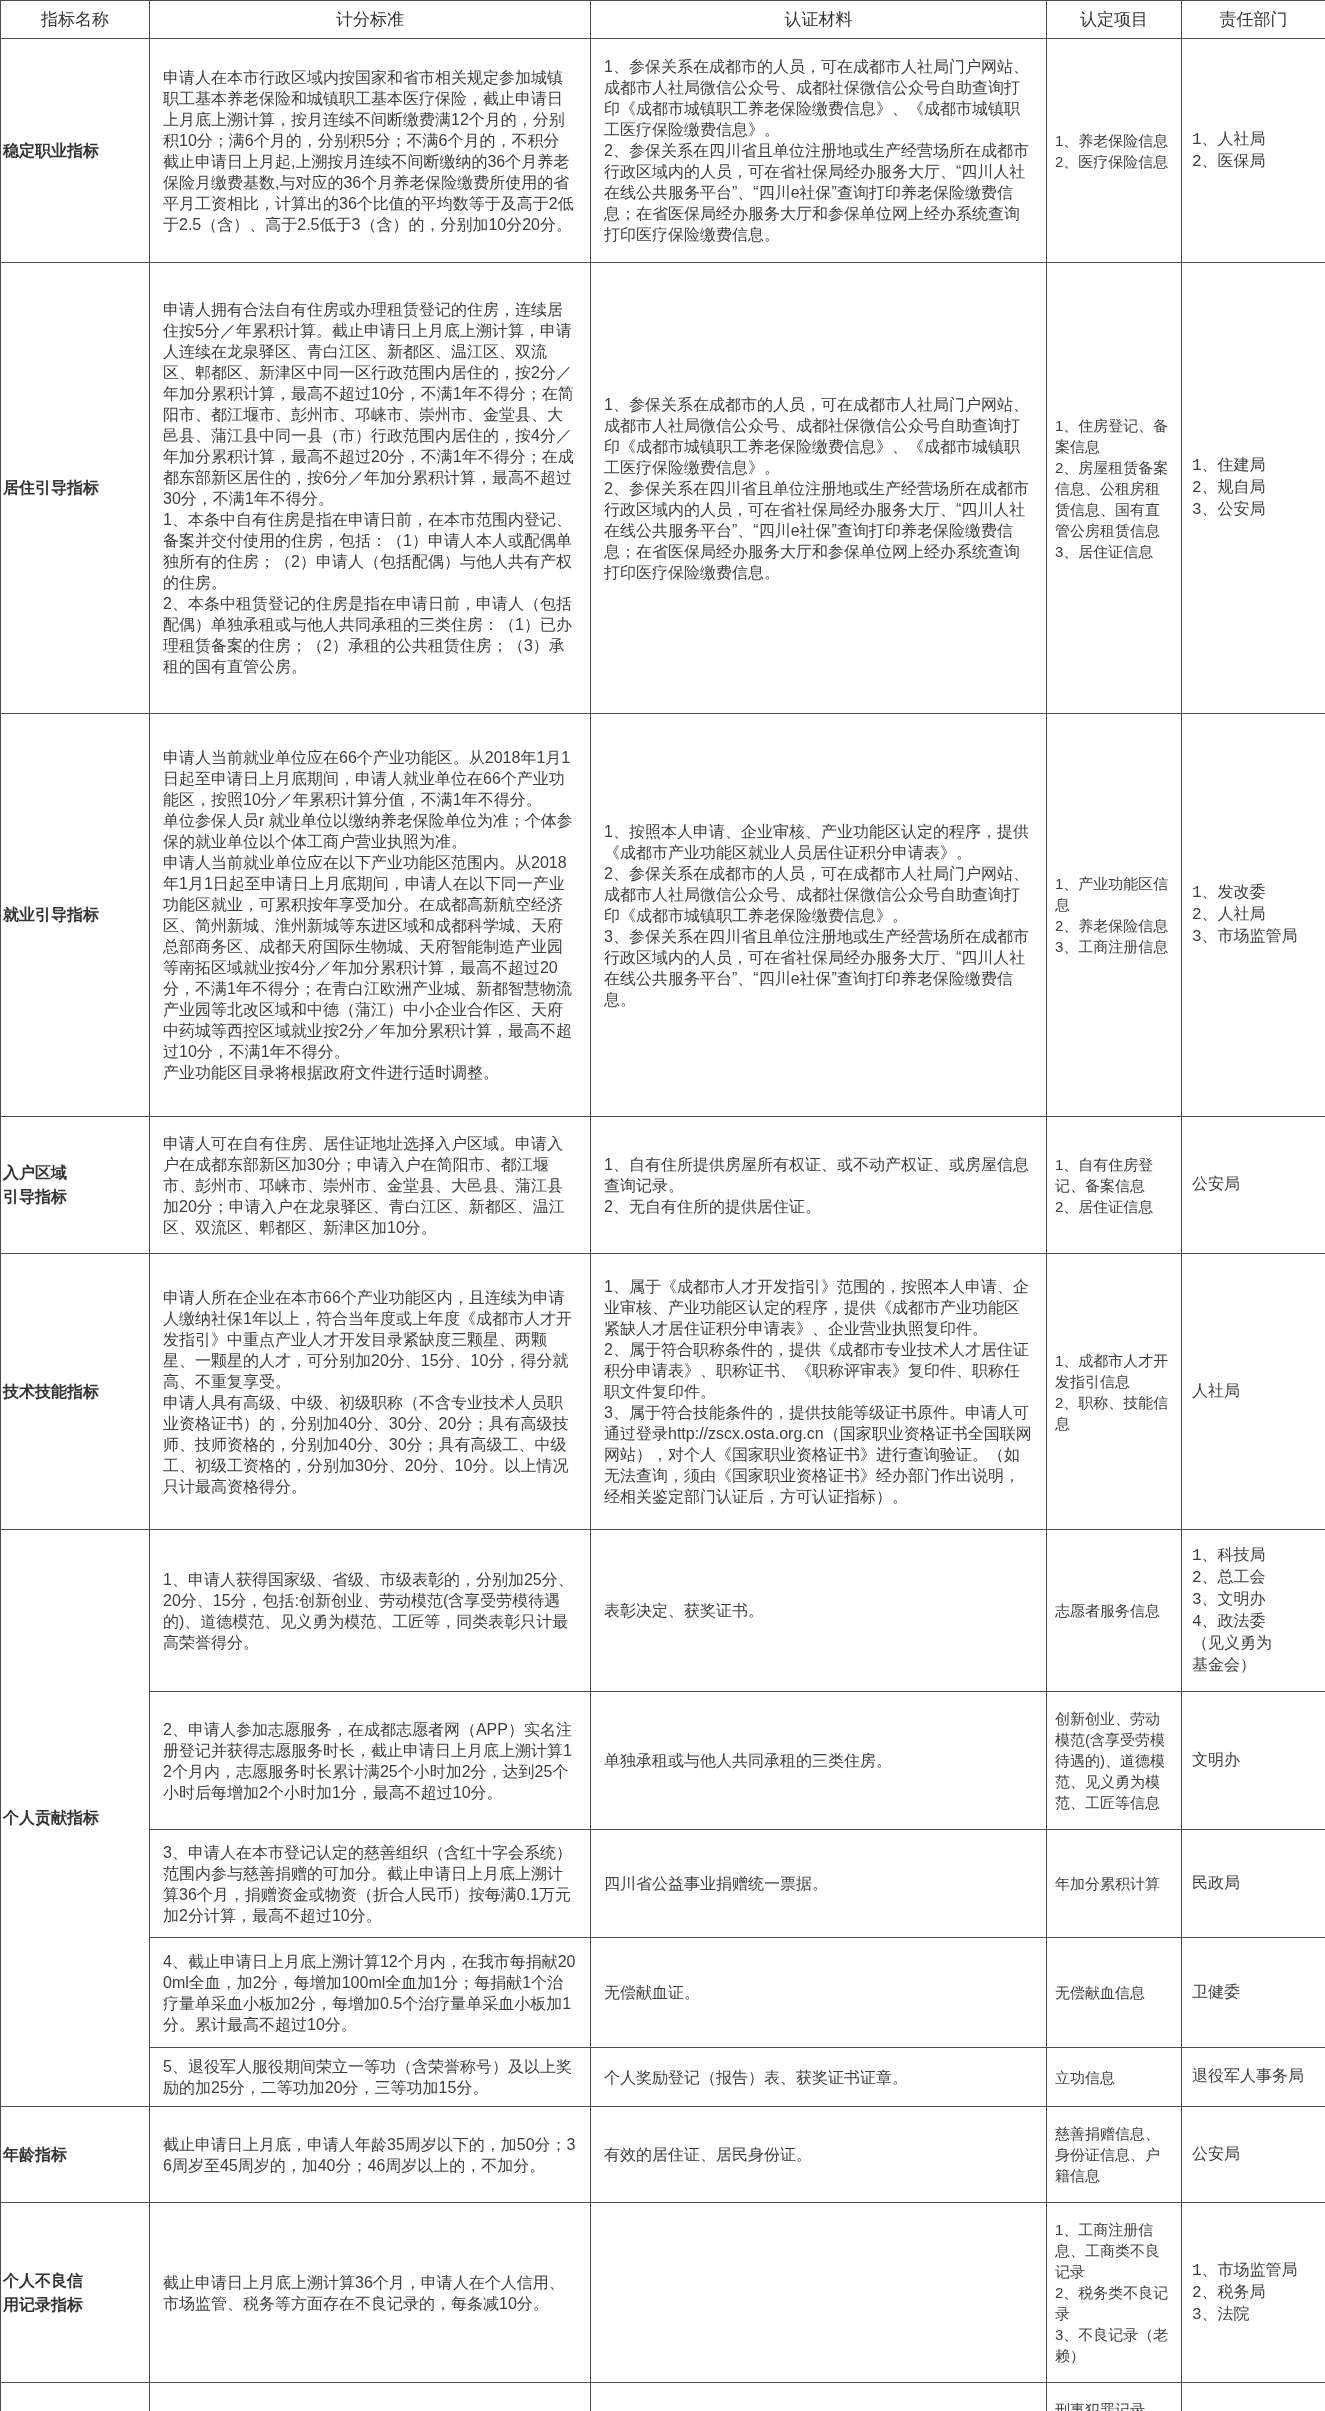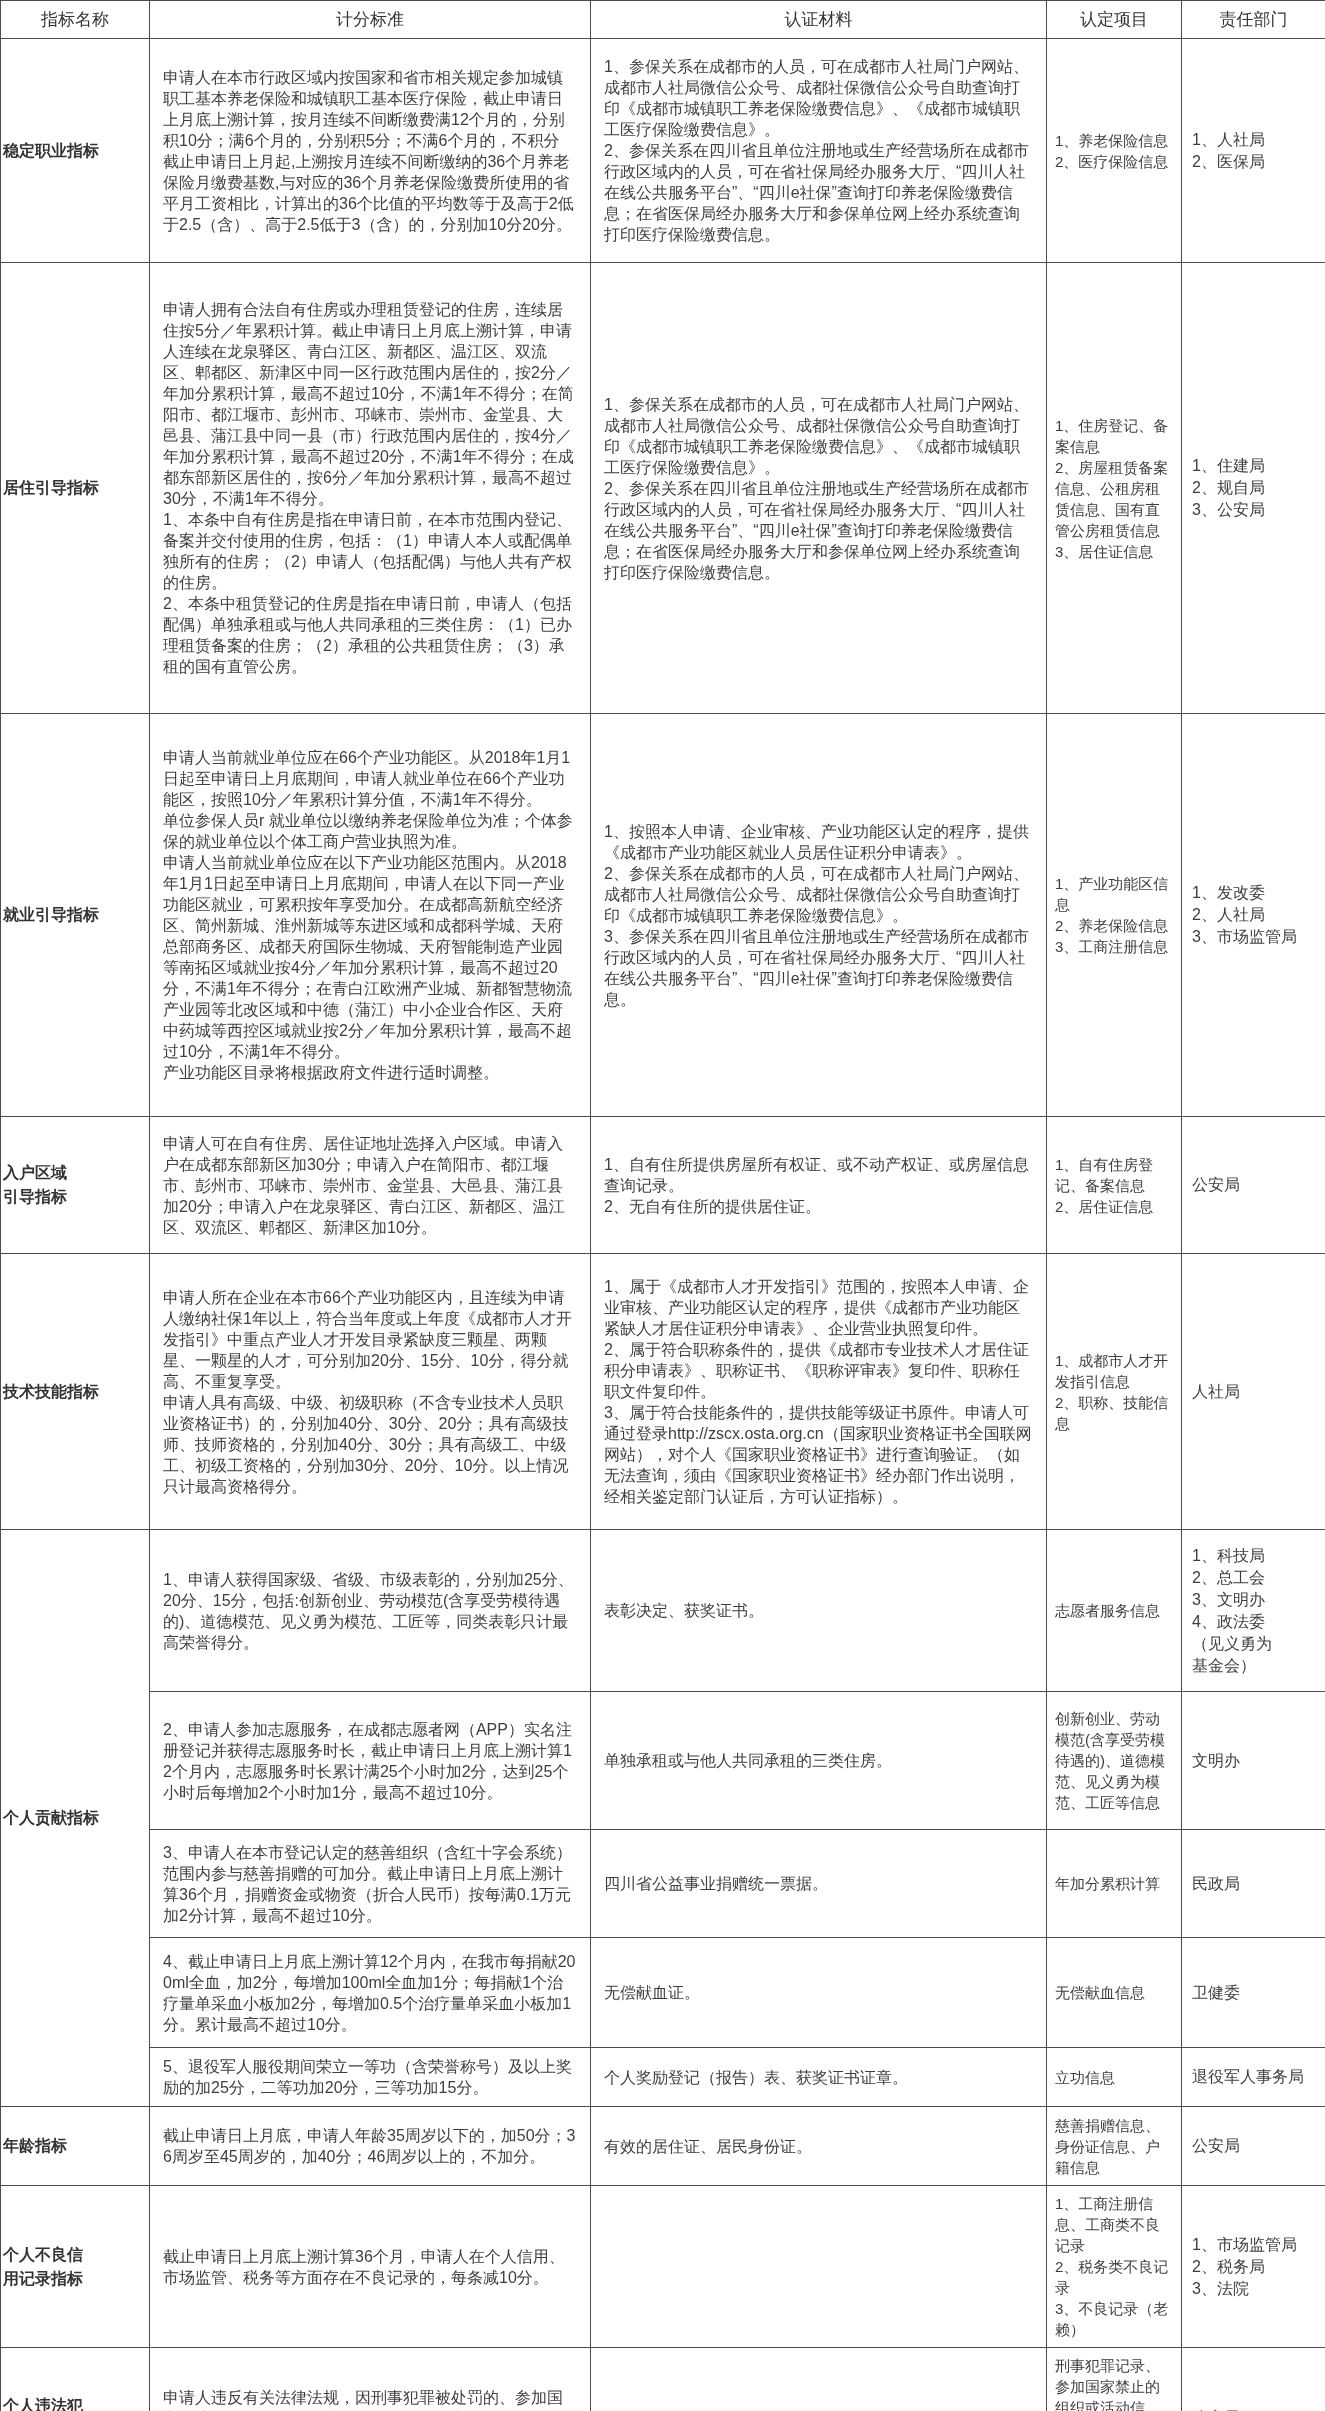--- a/index.html
+++ b/index.html
@@ -9,22 +9,22 @@
     --bg:#fff;
   }
   html,body{margin:0;padding:0;background:var(--bg);}
   body{font-family:"Liberation Sans",sans-serif;color:var(--text-color);}
   .wrap{width:1325px;}
   table.doc{border-collapse:collapse;table-layout:fixed;width:1325px;background:var(--bg);}
   table.doc th,table.doc td{border:1px solid var(--border-color);vertical-align:middle;overflow:hidden;box-sizing:border-box;}
   table.doc th{font-size:17px;font-weight:400;color:var(--head-color);text-align:center;padding:2px;}
   td.name{font-size:16px;font-weight:700;color:var(--head-color);text-align:left;white-space:pre-line;line-height:24px;padding:2px;}
   td.text{font-size:16px;line-height:21px;text-align:left;padding:6px 13px;white-space:pre-line;word-break:break-all;}
-  td.proj{font-size:15px;line-height:21px;text-align:left;padding:7px 8px;white-space:pre-line;word-break:break-all;}
-  td.dept{font-size:16px;line-height:22px;text-align:left;padding:6px 10px;white-space:pre-line;word-break:break-all;}
+  td.proj{font-size:15px;line-height:21px;text-align:left;padding:16px 8px;white-space:pre-line;word-break:break-all;}
+  td.dept{font-size:16px;line-height:22px;text-align:left;padding:6px 10px;white-space:pre-line;word-break:break-all;font-family:Liberation Mono, monospace;}
   td.center{text-align:left;}
 </style>
 </head>
 <body>
 
 <div class="wrap">
 <table class="doc">
   <colgroup>
     <col style="width:149px">
         <col style="width:441px">

